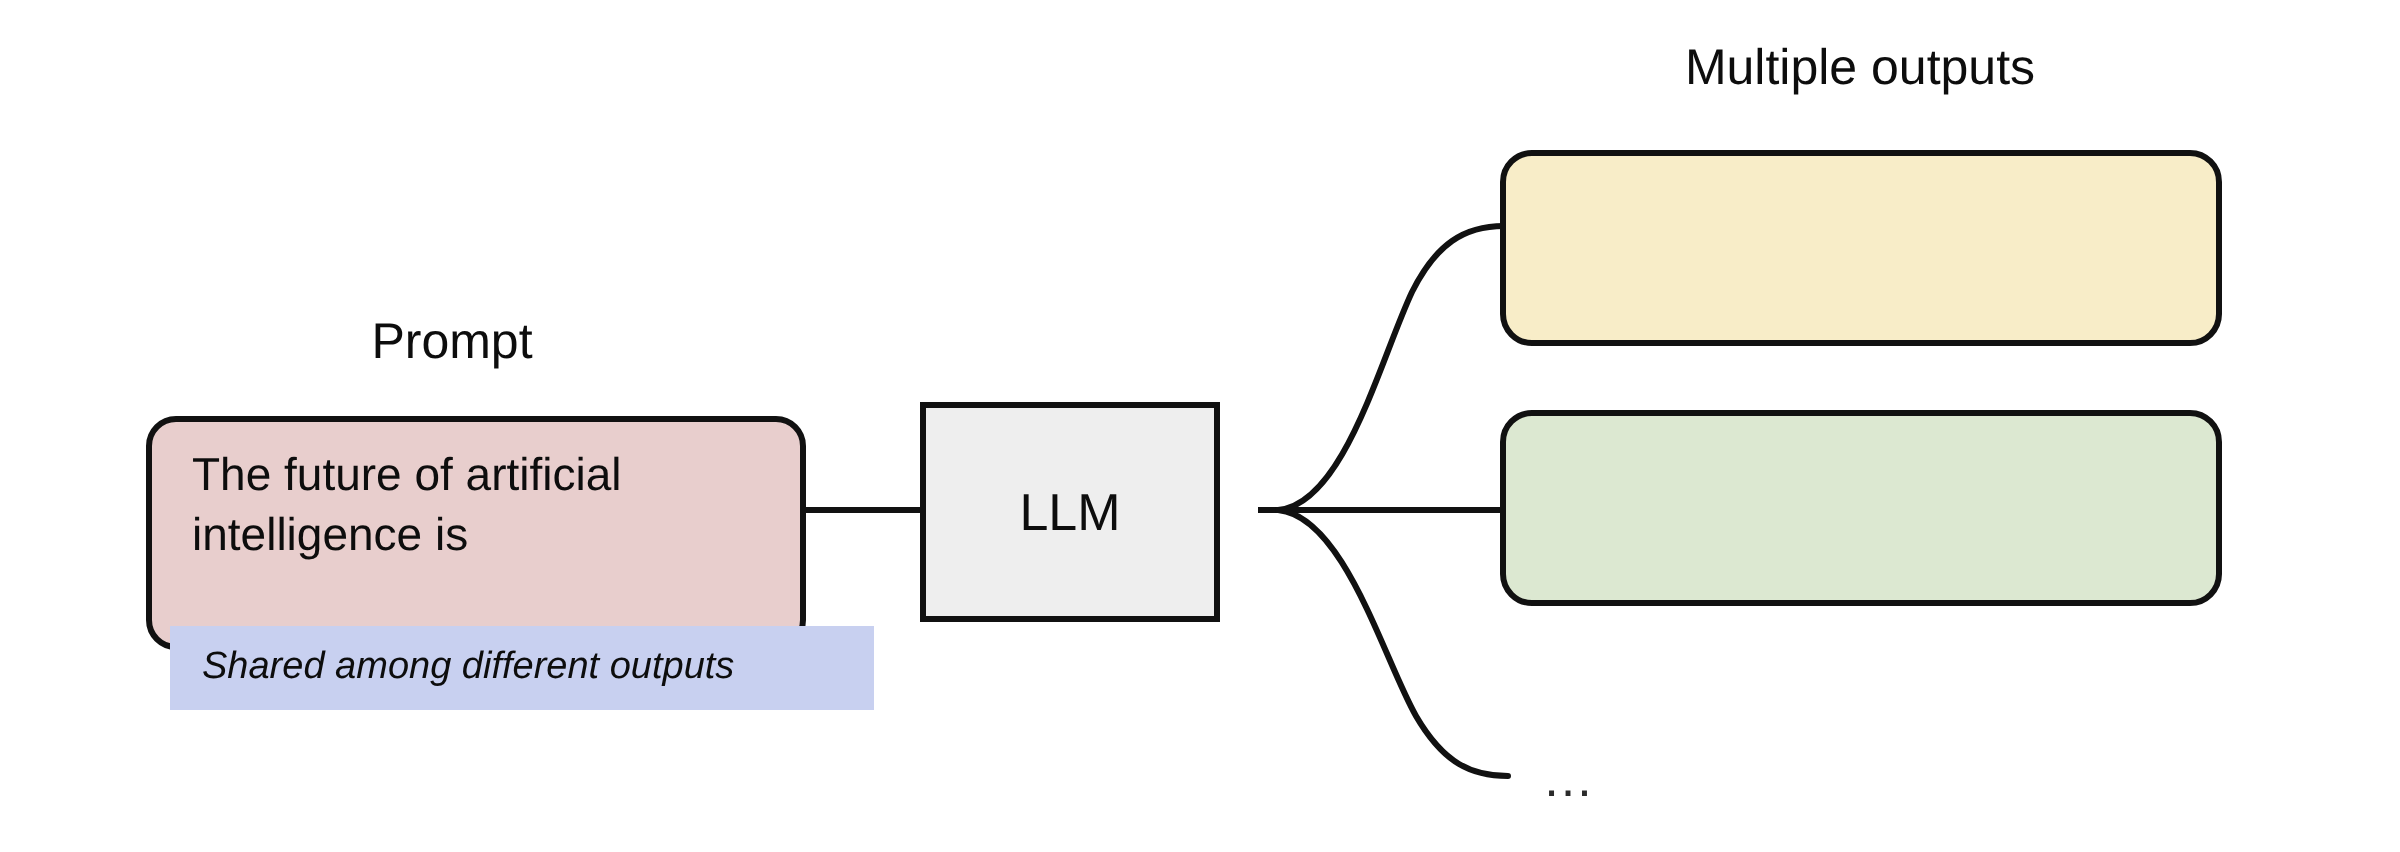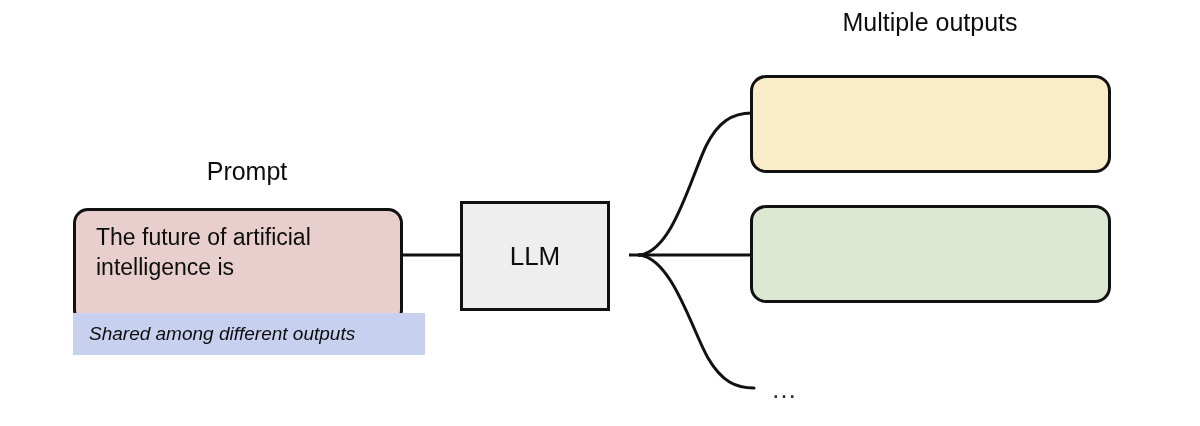--- a/index.html
+++ b/index.html
@@ -31,27 +31,27 @@
   
   .caption {
     position: absolute;
     font-size: 25px;
     line-height: 1.1;
     color: #0d0d0d;
     white-space: nowrap;
     text-align: center;
   }
   #prompt-caption {
-    left: 82px;
+    left: 61px;
     top: 158px;
     width: 330px;
   }
   #outputs-caption {
     left: 750px;
-    top: 9px;
+    top: 21px;
     width: 360px;
   }
 
   
   .node-box {
     position: absolute;
     box-sizing: border-box;
     border: 3px solid #111111;
   }
   #prompt-box {
@@ -95,21 +95,21 @@
     background: #f8edc8;
   }
   #output-box-2 {
     top: 205px;
     background: #dce8d1;
   }
 
   
   #shared-note {
     position: absolute;
-    left: 73px;
+    left: 85px;
     top: 313px;
     width: 352px;
     height: 42px;
     background: #c8d0f0;
     display: flex;
     align-items: center;
   }
   #shared-note-text {
     font-size: 19px;
     font-style: italic;

